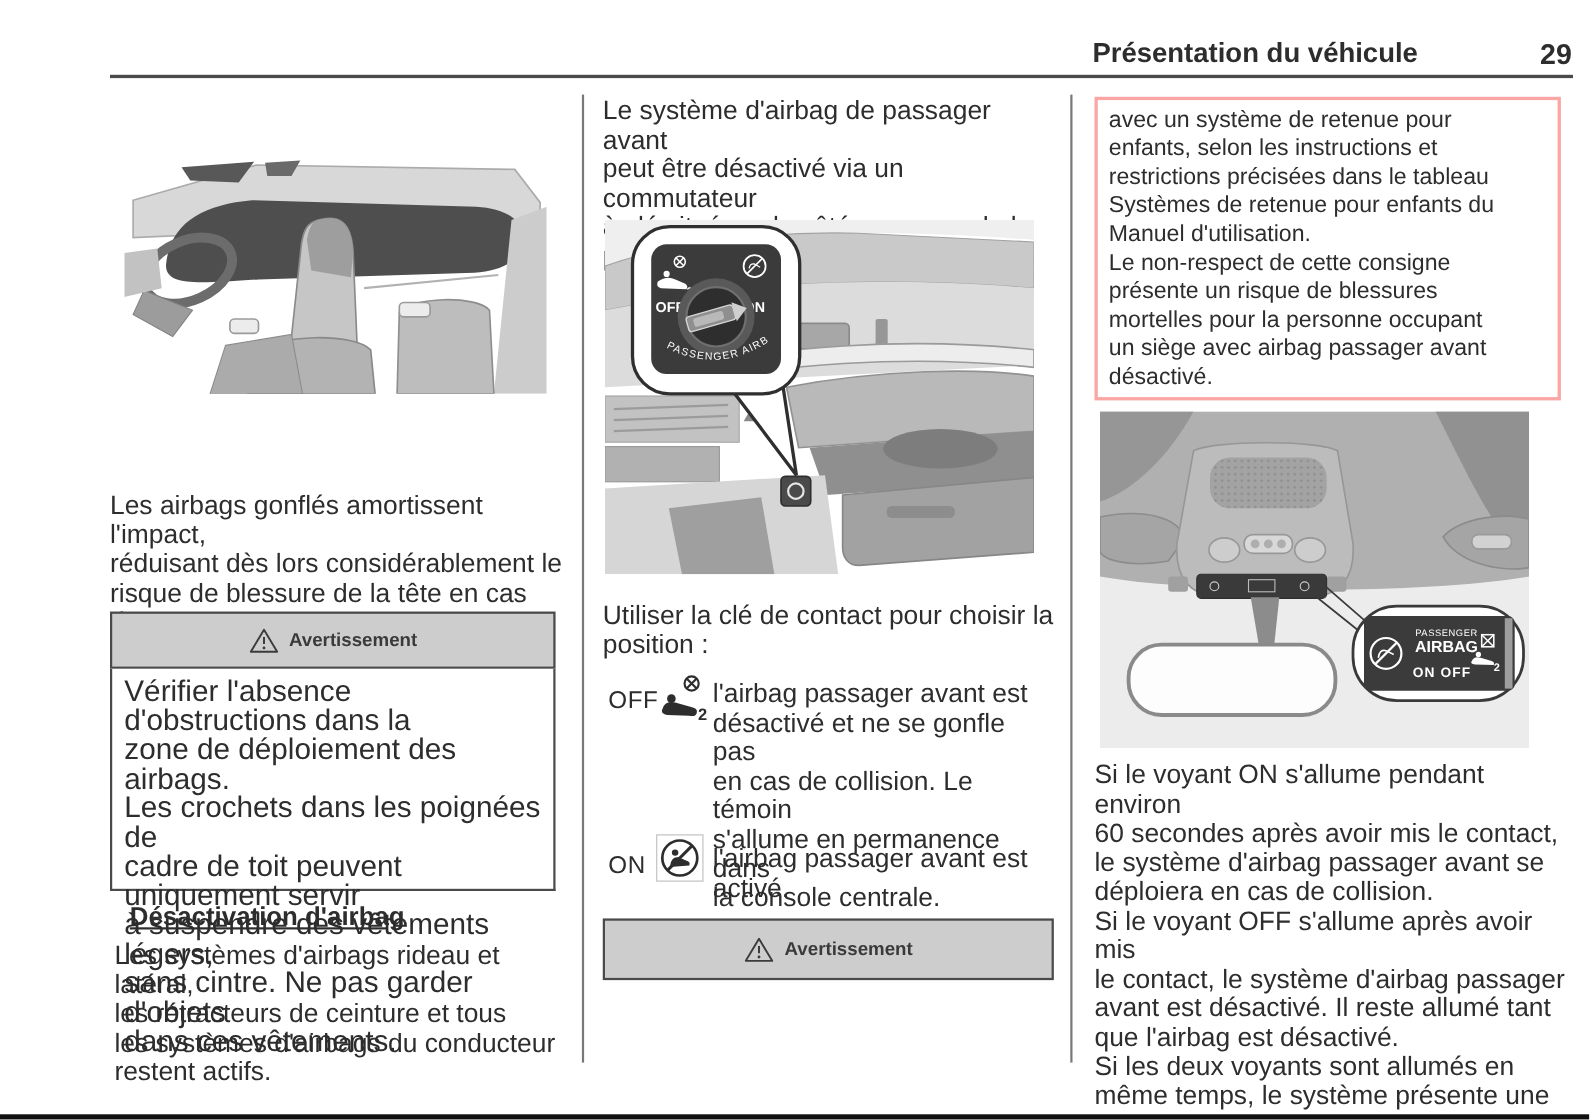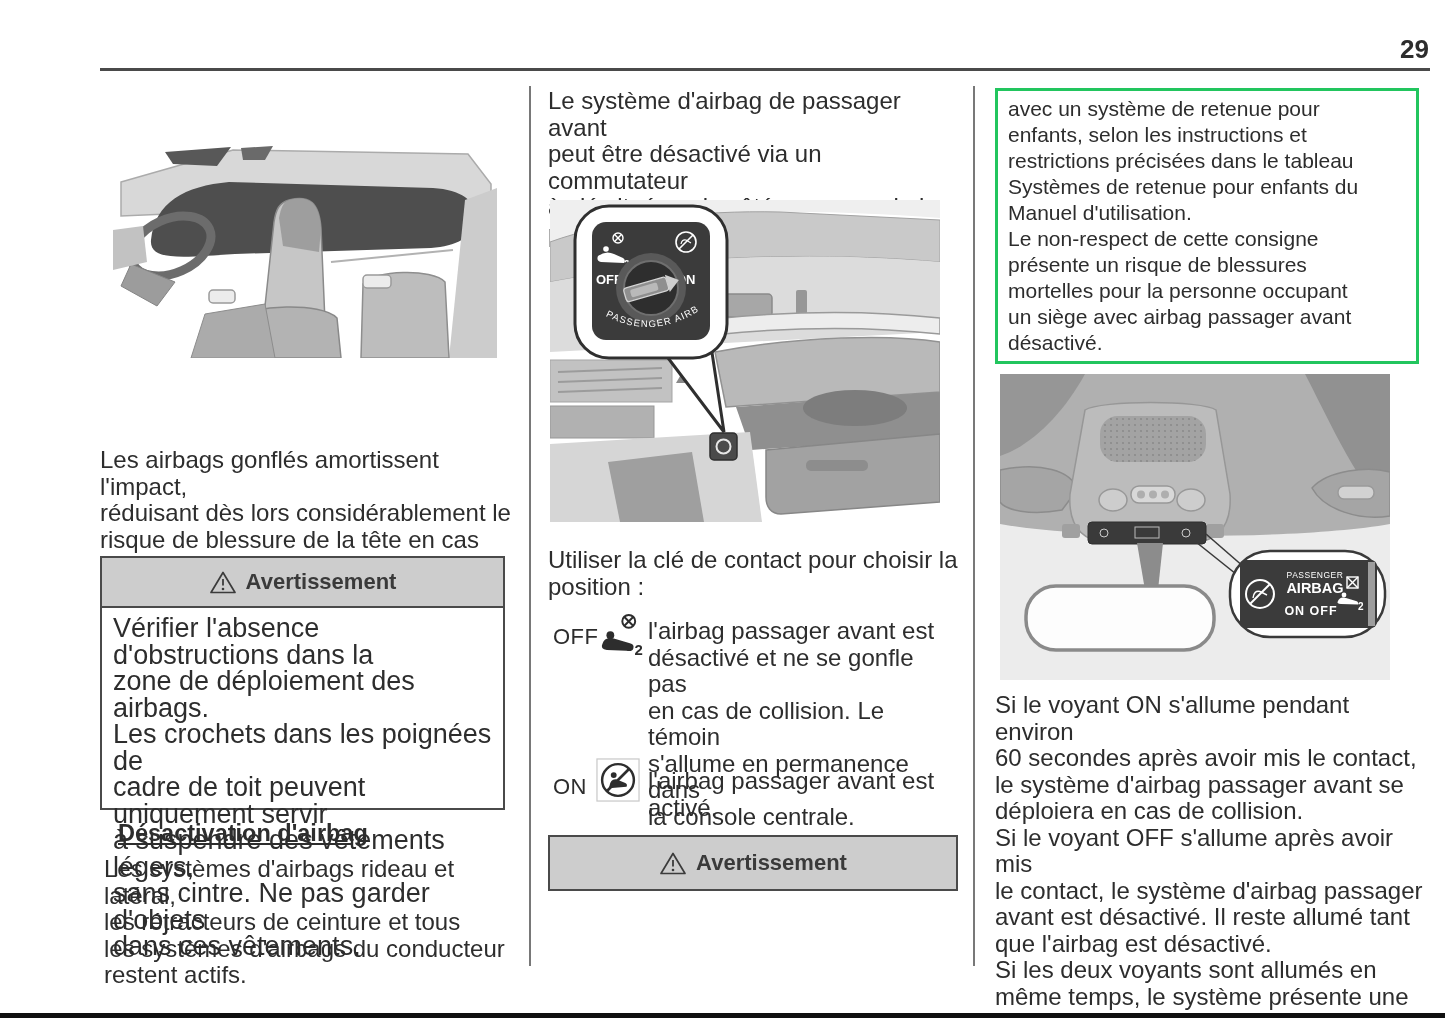--- a/index.html
+++ b/index.html
@@ -6,37 +6,38 @@
   .page{position:relative;width:1445px;height:1018px;background:#fff;overflow:hidden;
         font-family:"Liberation Sans","DejaVu Sans",sans-serif;color:#2d2d2d;}
   .hdr-title{position:absolute;top:34px;right:156px;font-size:25px;font-weight:bold;white-space:nowrap;}
   .hdr-num{position:absolute;top:34px;right:16px;font-size:26px;font-weight:bold;margin-left:32px;}
   .hdr-rule{position:absolute;top:68px;left:100px;width:1330px;height:3px;background:#4a4a4a;}
   .vdiv{position:absolute;top:86px;width:2px;height:880px;background:#787878;}
   .vdiv1{left:529px;}.vdiv2{left:973px;}
   .para{position:absolute;font-size:24px;line-height:26.5px;white-space:pre-line;}
   .warn-head{position:absolute;box-sizing:border-box;border:2px solid #4a4a4a;background:#cdcdcd;
              display:flex;align-items:center;justify-content:center;gap:9px;
-             font-size:22px;font-weight:bold;color:#3a3a3a;}
+             font-size:17px;font-weight:bold;color:#3a3a3a;}
   .warn-body{position:absolute;box-sizing:border-box;border:2px solid #4a4a4a;border-top:none;
              background:#fff;font-size:27px;line-height:26.5px;white-space:pre-line;padding:7px 11px;}
-  .cont-box{position:absolute;box-sizing:border-box;border:3px solid #22c55e;background:#fff;
+  .cont-box{position:absolute;box-sizing:border-box;border:3px solid #fca5a5;background:#fff;
             font-size:21px;line-height:26px;white-space:pre-line;padding:5px 10px;}
   .sec-head{position:absolute;font-size:23.5px;font-weight:bold;}
   figure{margin:0;position:absolute;}
   .pos-label{position:absolute;font-size:22px;letter-spacing:.5px;}
   .pos-icon{position:absolute;}
   .bottom-bar{position:absolute;left:0;bottom:0;width:1445px;height:5px;background:#101010;}
   svg text{font-family:"Liberation Sans","DejaVu Sans",sans-serif;}
 </style>
 </head>
 <body>
 
 <div class="page">
 
+  <div class="hdr-title">Présentation du véhicule</div>
   <div class="hdr-num">29</div>
   <div class="hdr-rule"></div>
   <div class="vdiv vdiv1"></div>
   <div class="vdiv vdiv2"></div>
 
   <figure style="left:113px;top:142px;width:384px;height:216px;">
     <svg width="384" height="216" viewBox="0 0 384 216">
       <rect width="384" height="216" fill="#ffffff"></rect>
       <path d="M8,40 L120,8 L355,12 L378,42 L378,58 L8,74 Z" fill="#d8d8d8" stroke="#ababab" stroke-width="1.5"></path>
       <polygon points="52,10 118,5 104,24 60,22" fill="#585858"></polygon>

